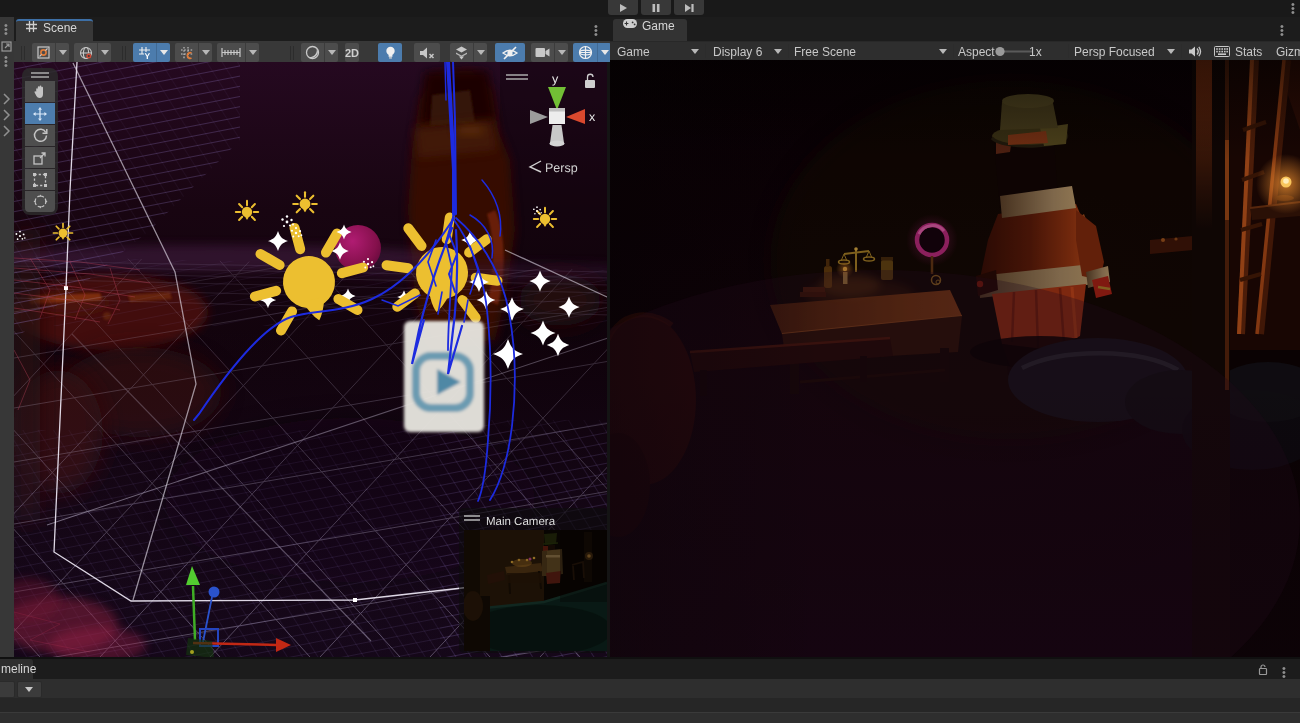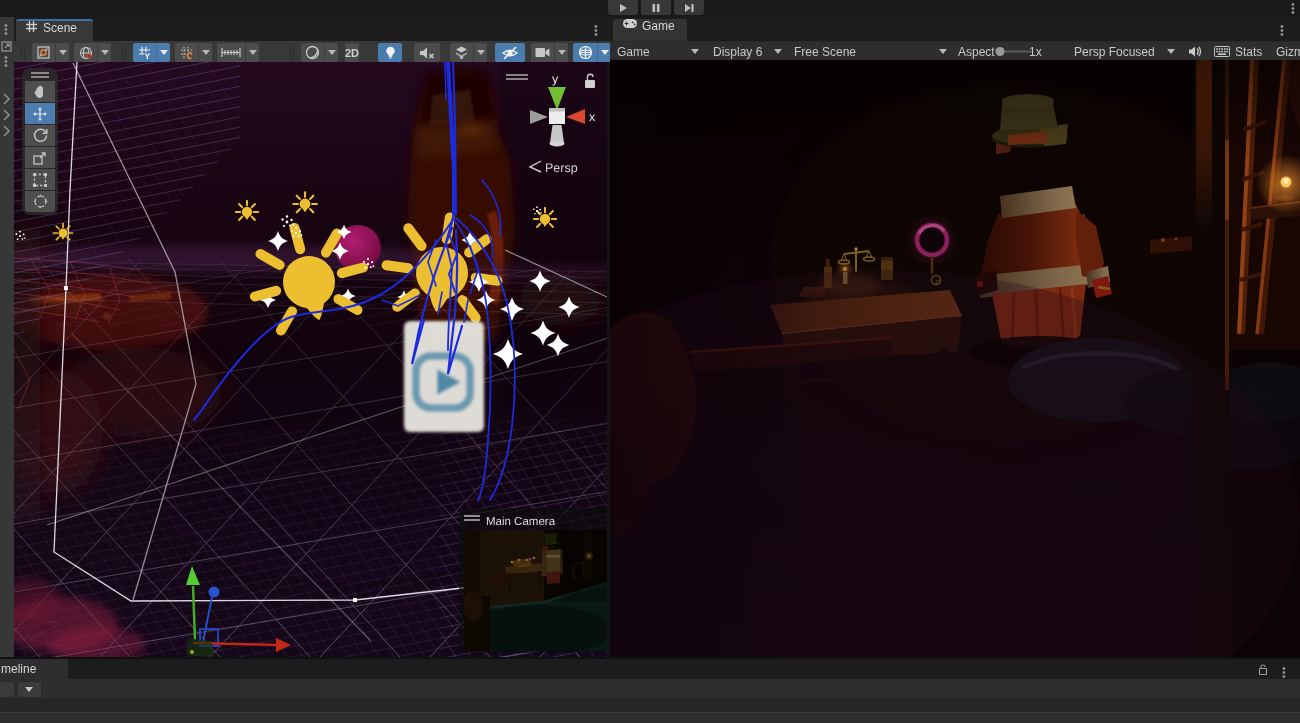--- a/index.html
+++ b/index.html
@@ -805,21 +805,21 @@
 <circle cx="1286" cy="182" r="5.5" fill="#f8c55c"></circle>
 <circle cx="1286" cy="181" r="2.8" fill="#ffecb8"></circle>
 </svg>
 
   </div>
 </div>
 
 <div class="abs bottom">
   <div class="abs" style="left:0;top:0;width:1300px;height:2px;background:#101010;"></div>
   <div class="abs" style="left:0;top:2px;width:1300px;height:20px;background:#1c1c1c;"></div>
-  <div class="abs" style="left:0;top:2px;width:68px;height:20px;background:#2e2e2e;border-radius:0 3px 0 0;">
+  <div class="abs" style="left:0;top:2px;width:33px;height:20px;background:#2e2e2e;border-radius:0 3px 0 0;">
     <span style="position:absolute;left:1px;top:3px;font-size:12px;color:#d6d6d6;">meline</span>
   </div>
   <svg class="abs" style="left:1258px;top:7px;" width="10" height="11" viewBox="0 0 10 11">
         <rect x="1.5" y="4.5" width="7" height="6" rx="0.8" fill="none" stroke="#989898" stroke-width="1.2"></rect>
         <path d="M3,4.5 L3,3 A2,2 0 0 1 7,3" fill="none" stroke="#989898" stroke-width="1.2"></path>
       </svg>
   <div class="vdots" style="left:1282px;top:9px;">•<br>•<br>•</div>
   <div class="abs" style="left:0;top:22px;width:1300px;height:19px;background:#2e2e2e;border-bottom:1px solid #232323;"></div>
   <div class="abs" style="left:-8px;top:24px;width:21px;height:15px;background:#3b3b3b;border:1px solid #2a2a2a;border-radius:2px;"></div>
   <div class="abs" style="left:17px;top:24px;width:23px;height:15px;background:#3b3b3b;border:1px solid #2a2a2a;border-radius:2px;">

